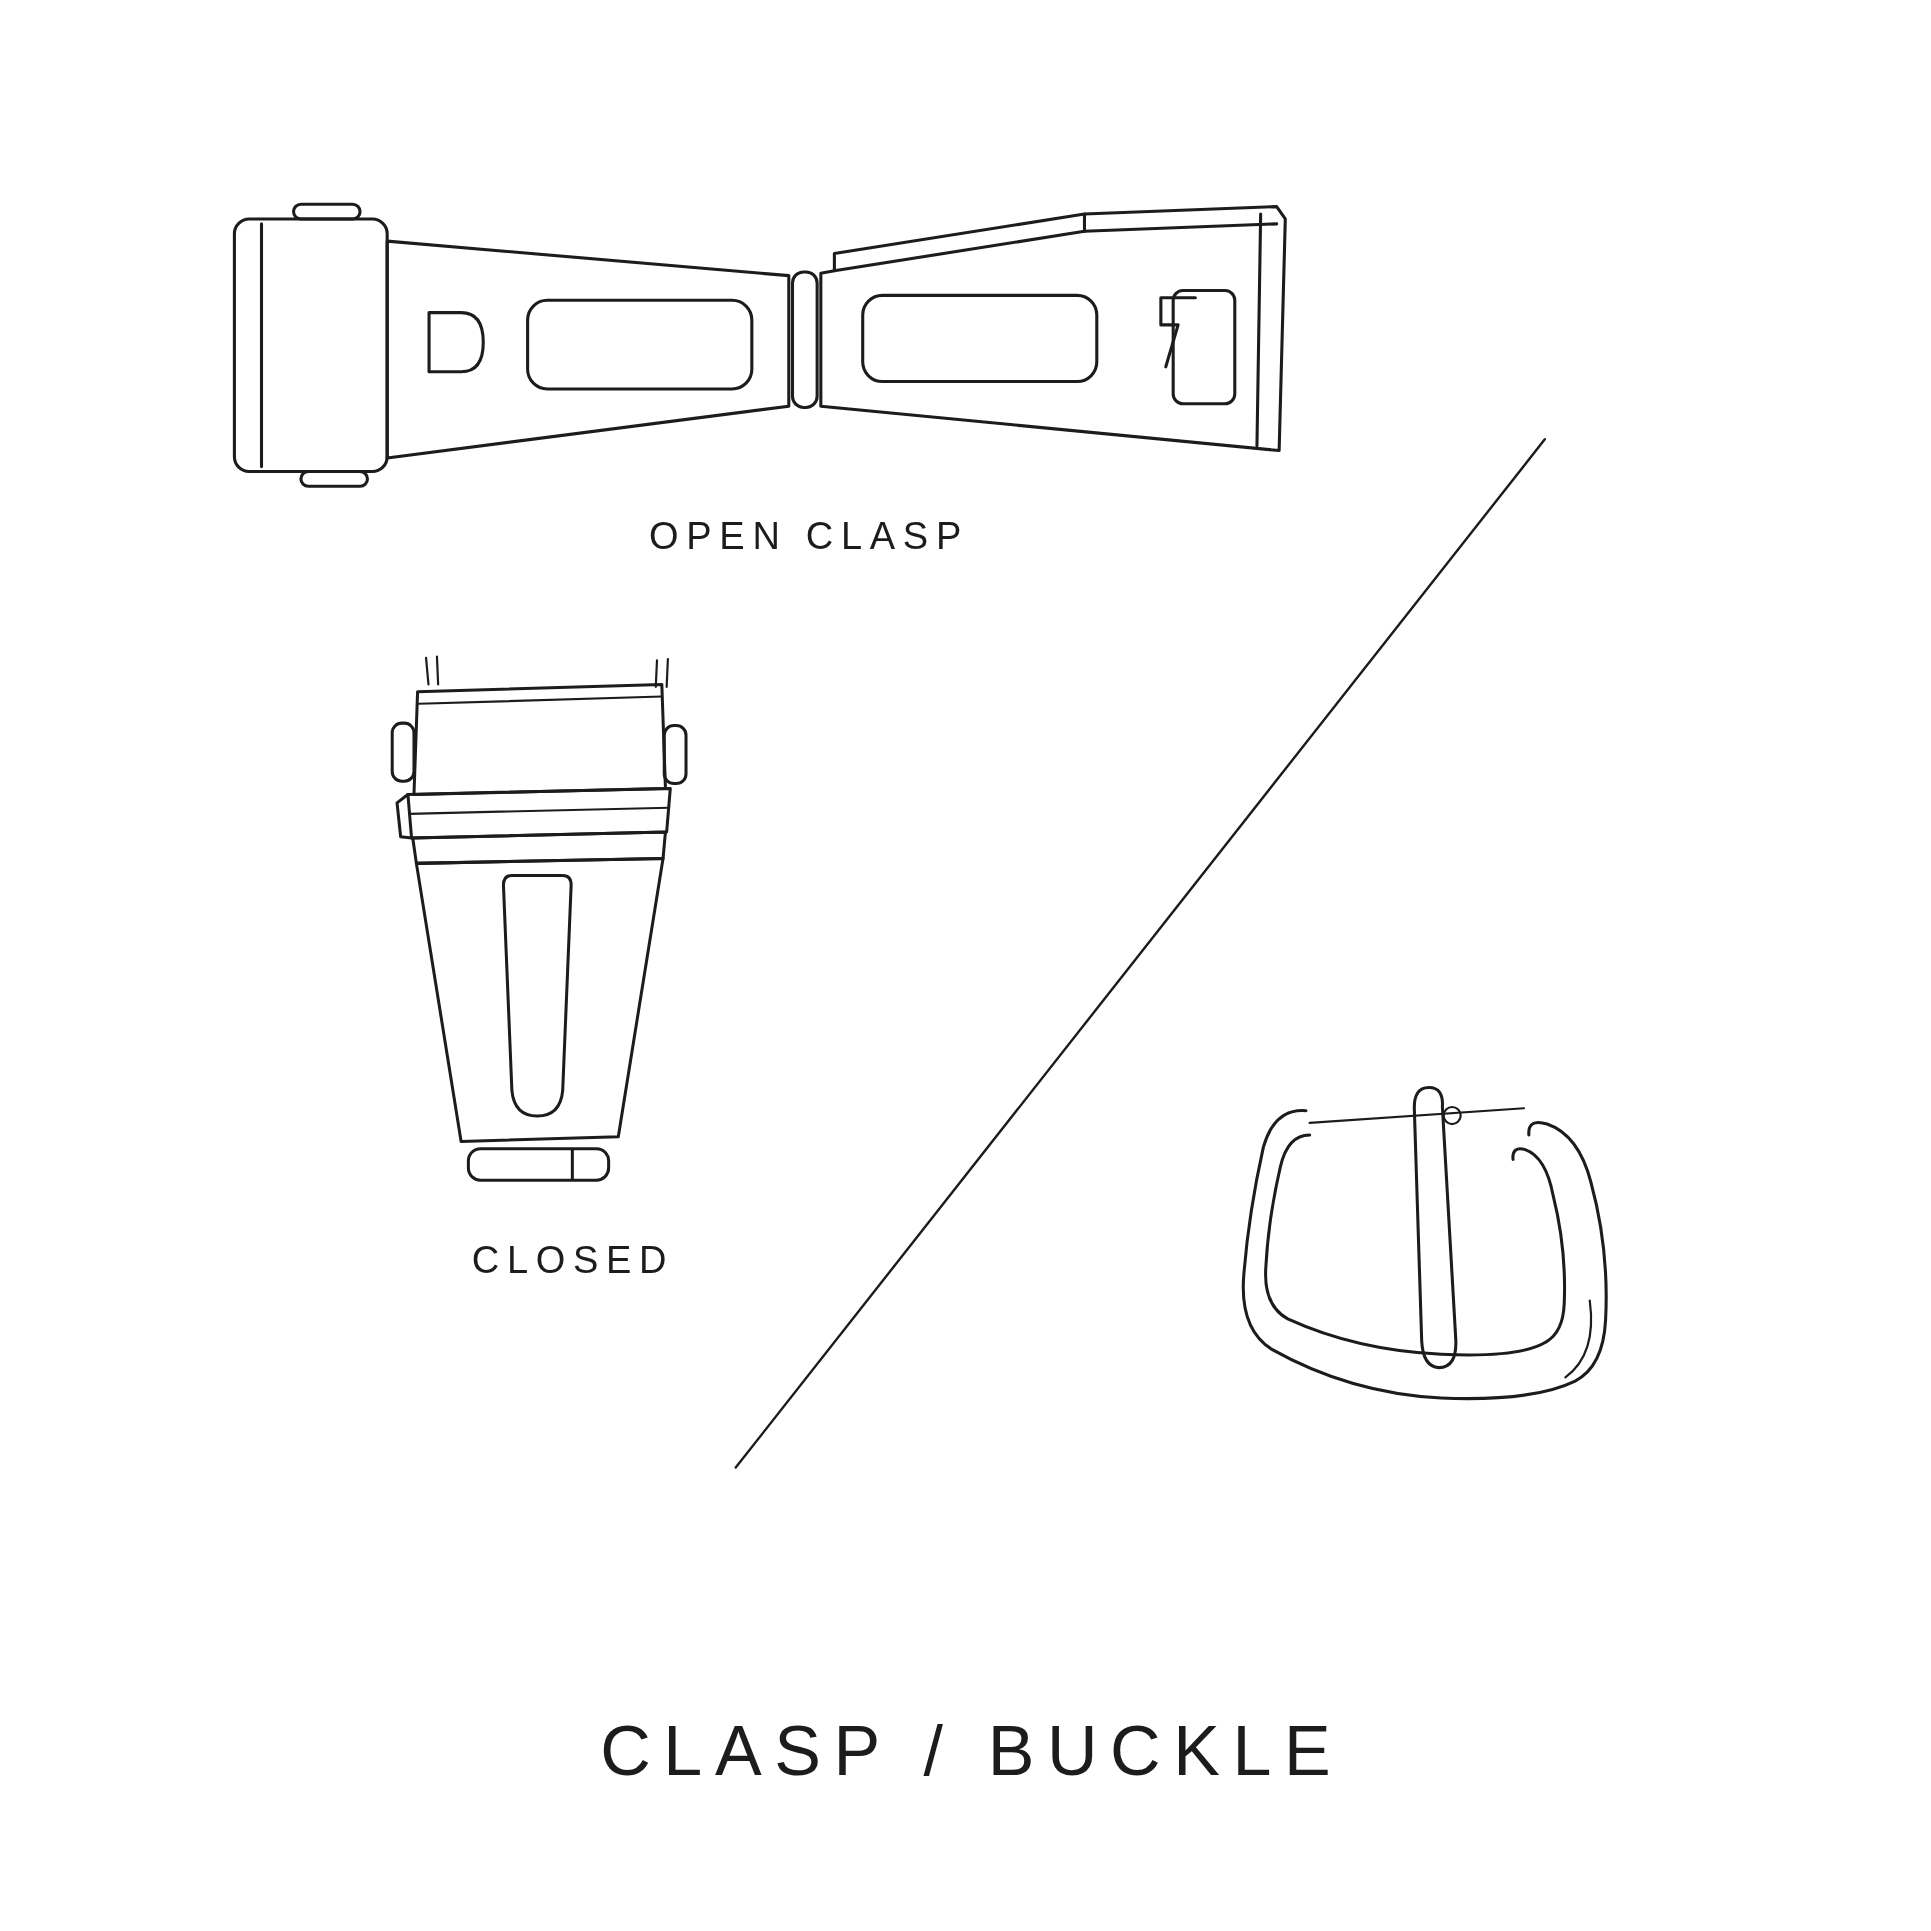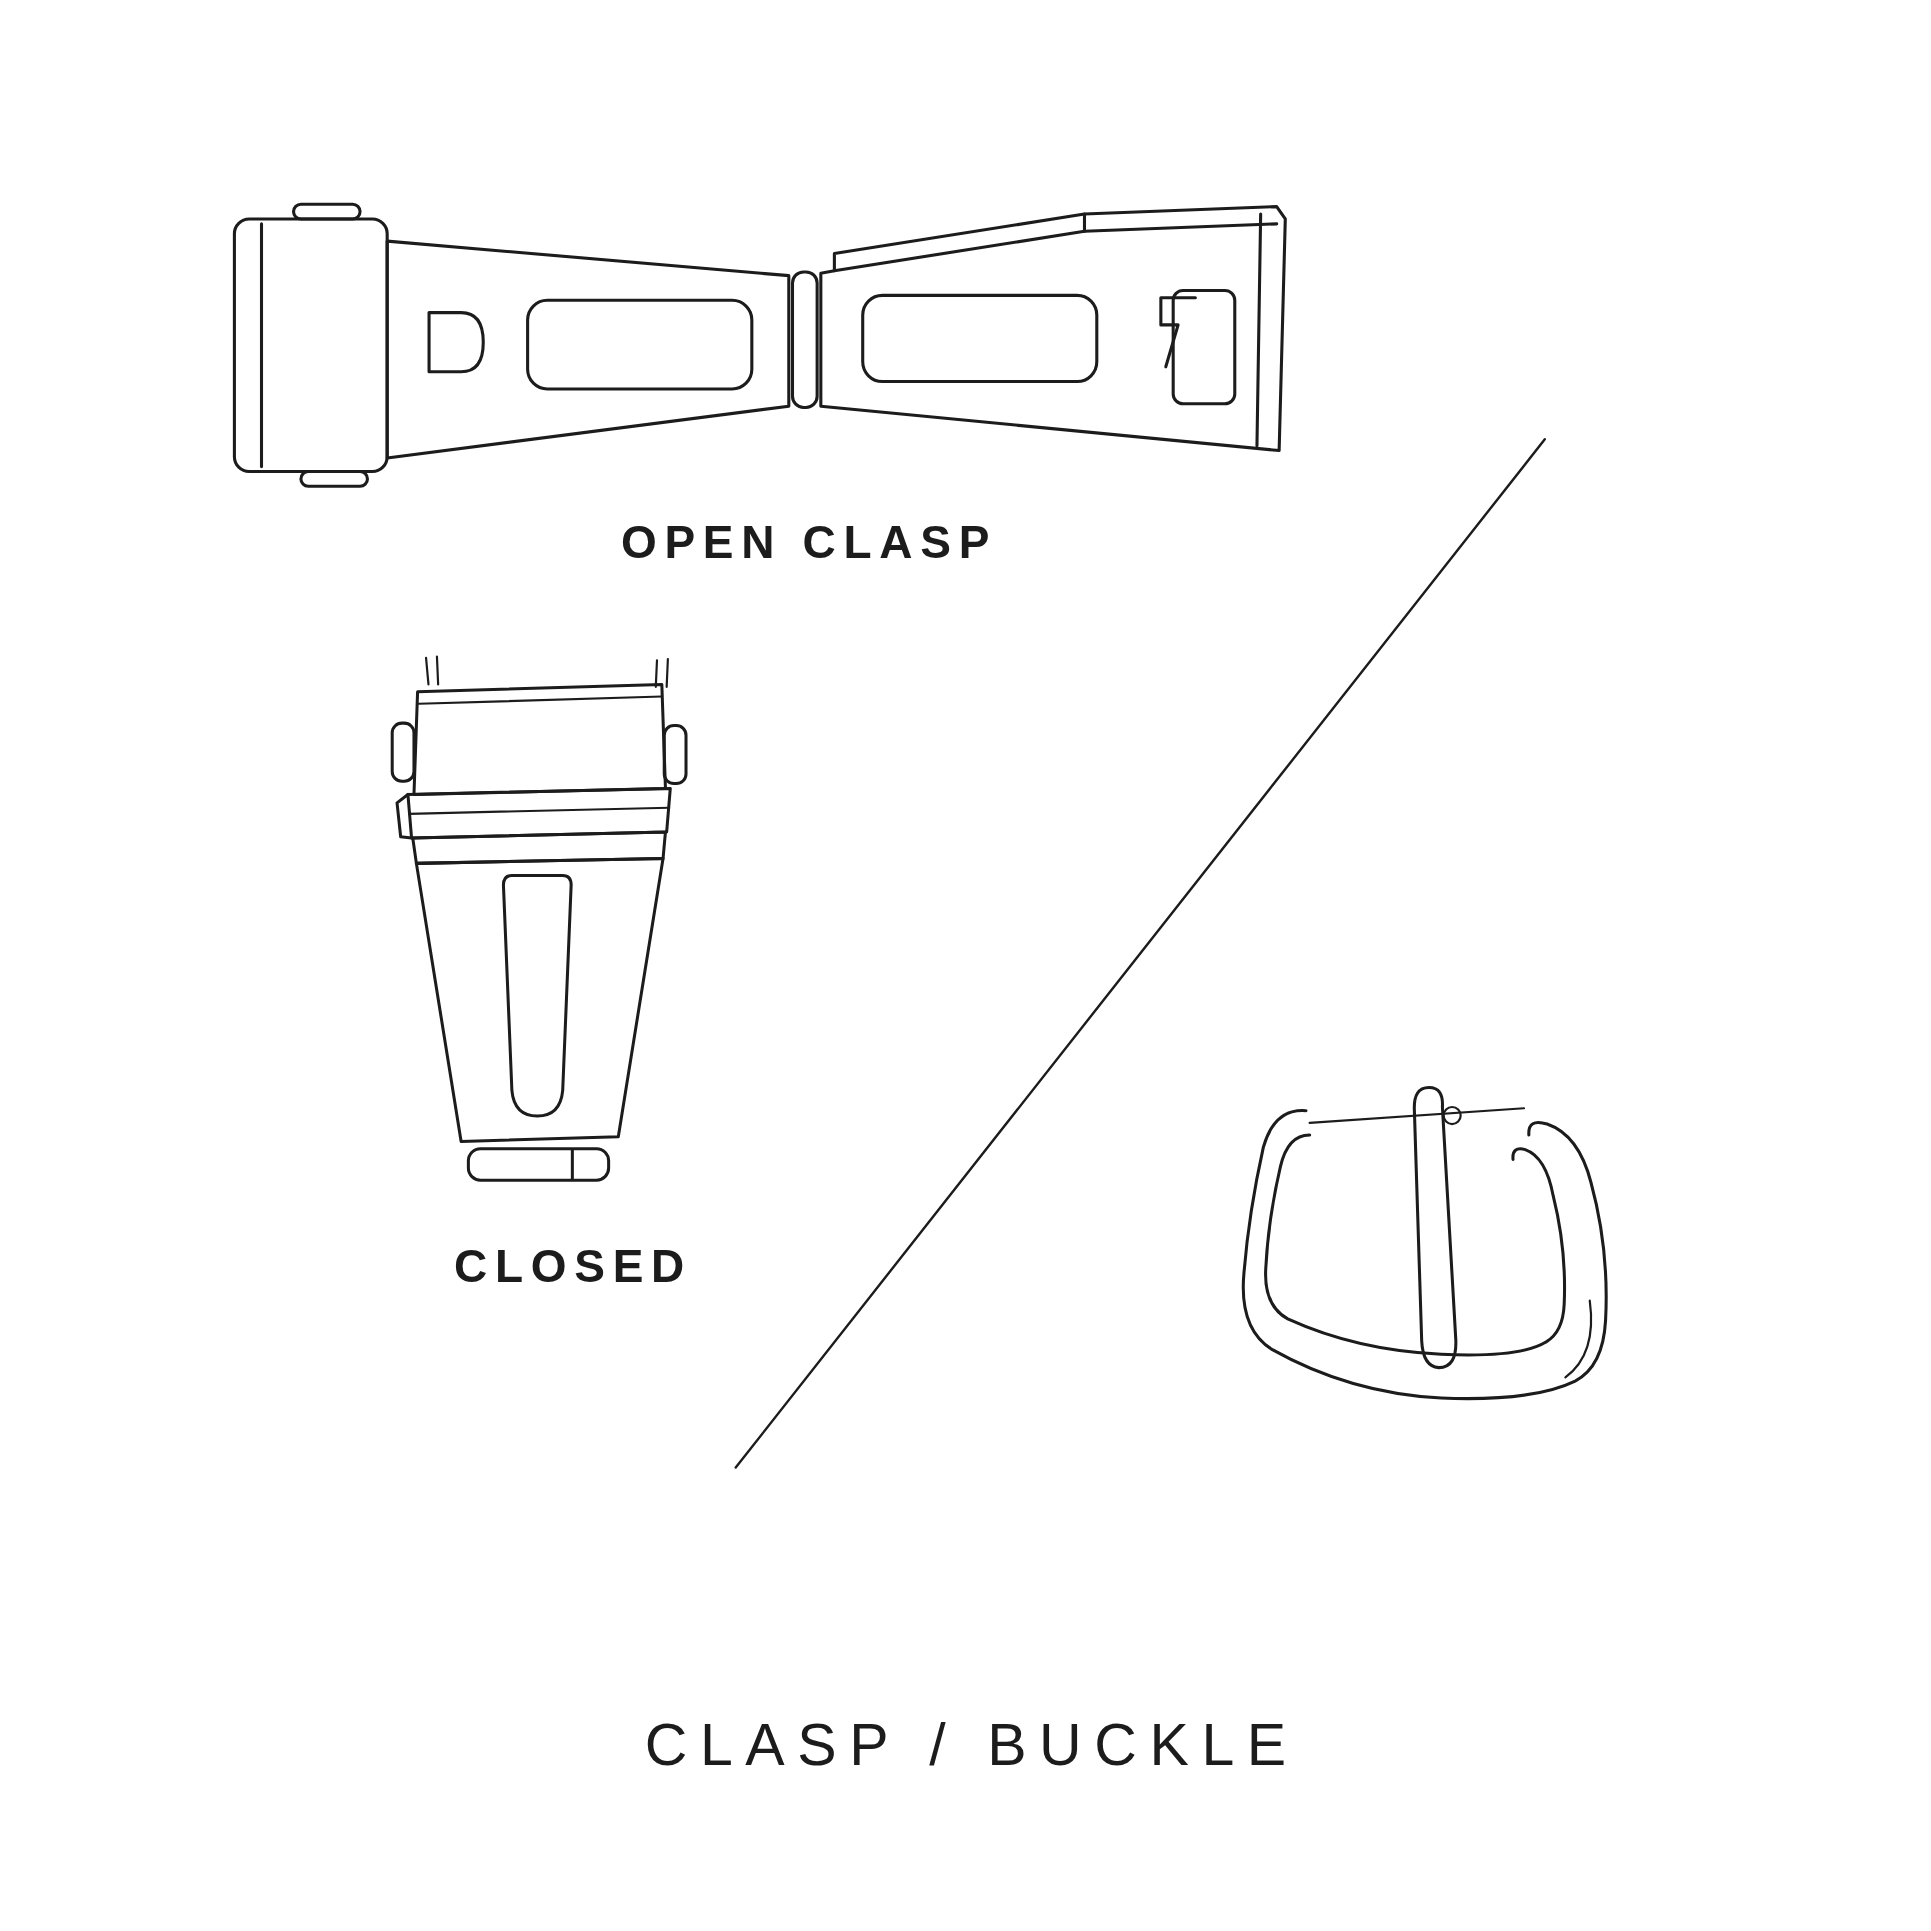--- a/index.html
+++ b/index.html
@@ -23,34 +23,34 @@
     fill:none;
     stroke-width:2.5;
     stroke-linecap:round;
     stroke-linejoin:round;
   }
   .ln.thin{stroke-width:1.8;}
   .divider-svg{position:absolute;inset:0;width:1931px;height:1931px;pointer-events:none;}
   .caption{
     position:absolute;
     color:var(--text);
-    font-size:46px;
-    font-weight:700;
+    font-size:38px;
+    font-weight:400;
     letter-spacing:7.7px;
     white-space:nowrap;
     transform:translateX(-50%);
   }
   .page-title{
     position:absolute;
     left:0;
     right:0;
     top:1711px;
     text-align:center;
     color:var(--text);
-    font-size:59px;
+    font-size:70px;
     font-weight:400;
     letter-spacing:12.6px;
     padding-left:12.6px;
     white-space:nowrap;
   }
 </style>
 </head>
 <body>
 
 <div class="canvas">

